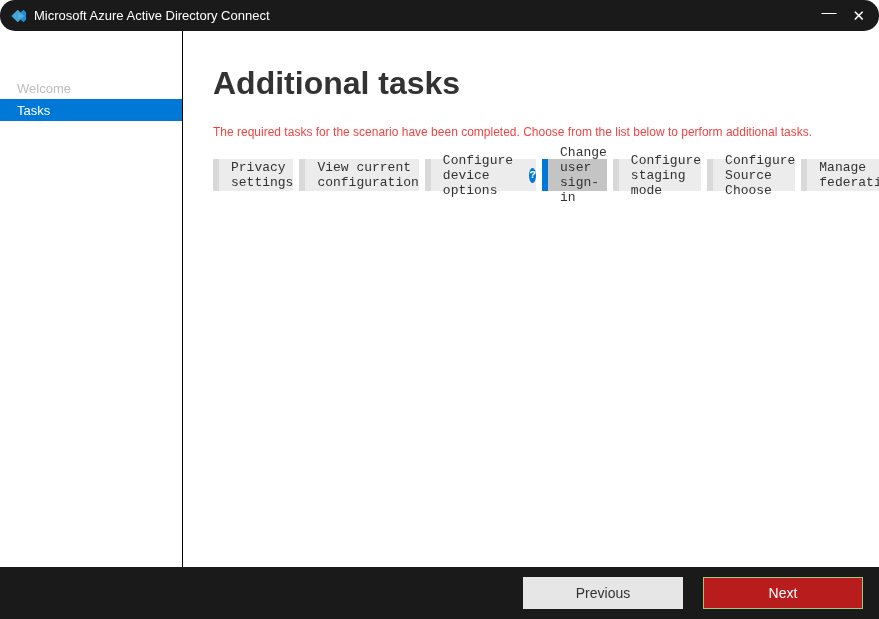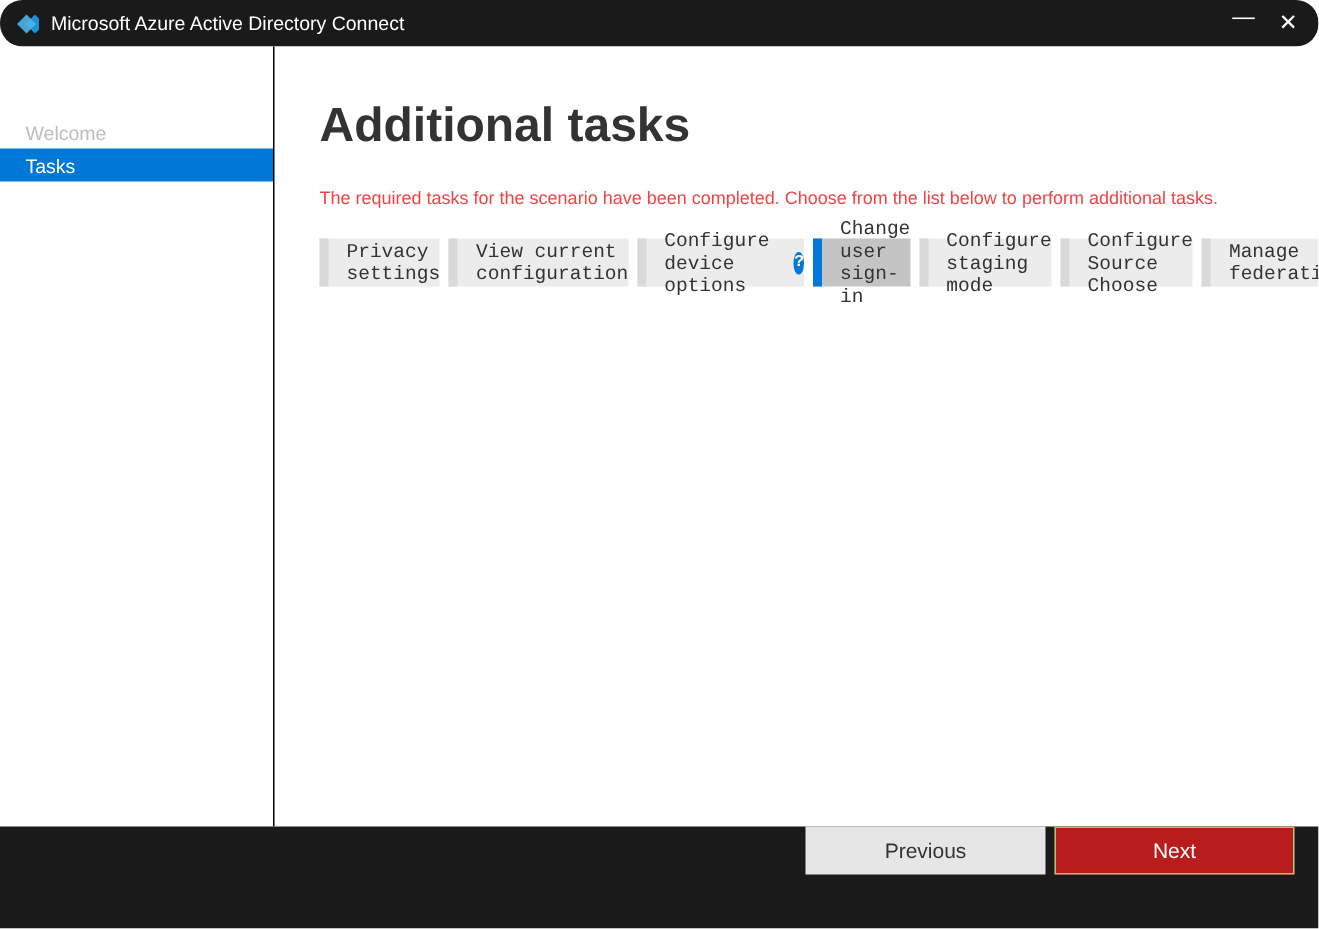--- a/index.html
+++ b/index.html
@@ -119,27 +119,27 @@
       background: #0078d7;
       color: #fff;
       font-size: 11px;
       font-weight: bold;
       display: flex;
       align-items: center;
       justify-content: center;
       line-height: 1;
     }
     .footer {
-      height: 68px;
+      height: 52px;
       background: #1a1a1a;
       display: flex;
-      align-items: flex-start;
+      align-items: center;
       justify-content: flex-end;
       padding-right: 16px;
-      gap: 6px;
+      gap: 20px;
     }
     .btn {
       width: 160px;
       height: 32px;
       font-size: 14px;
       border: none;
       cursor: pointer;
       font-family: inherit;
     }
     .btn-prev {

